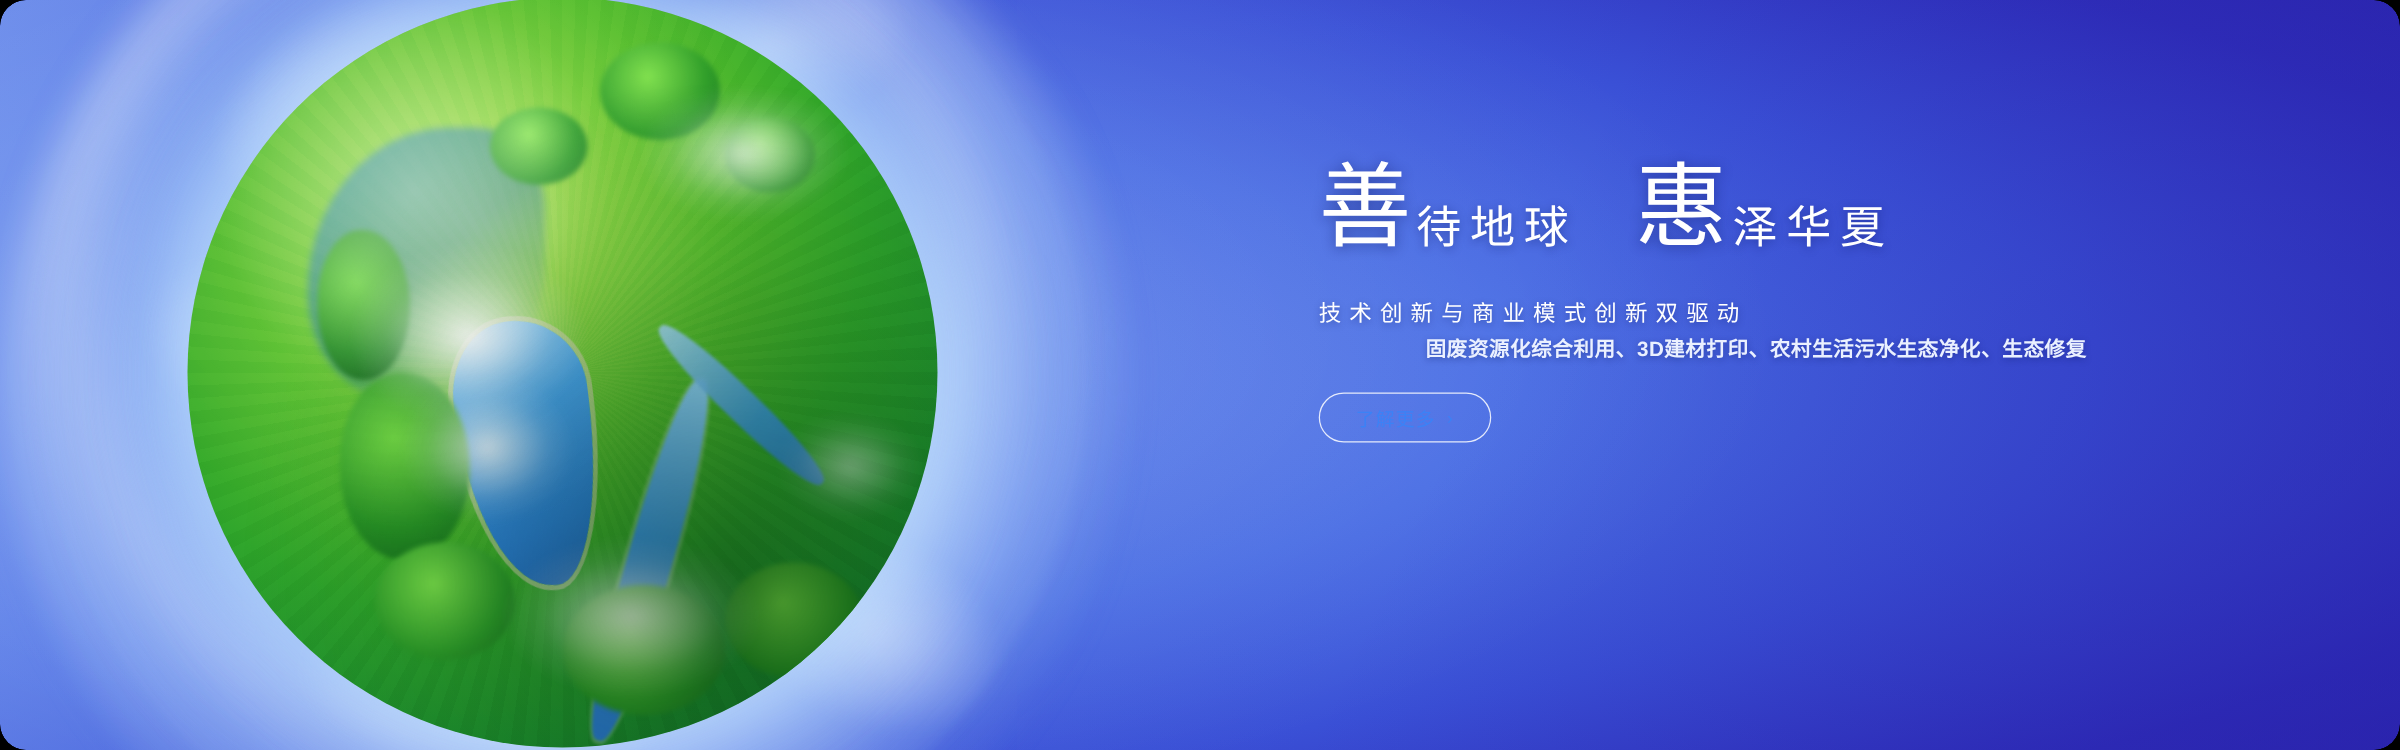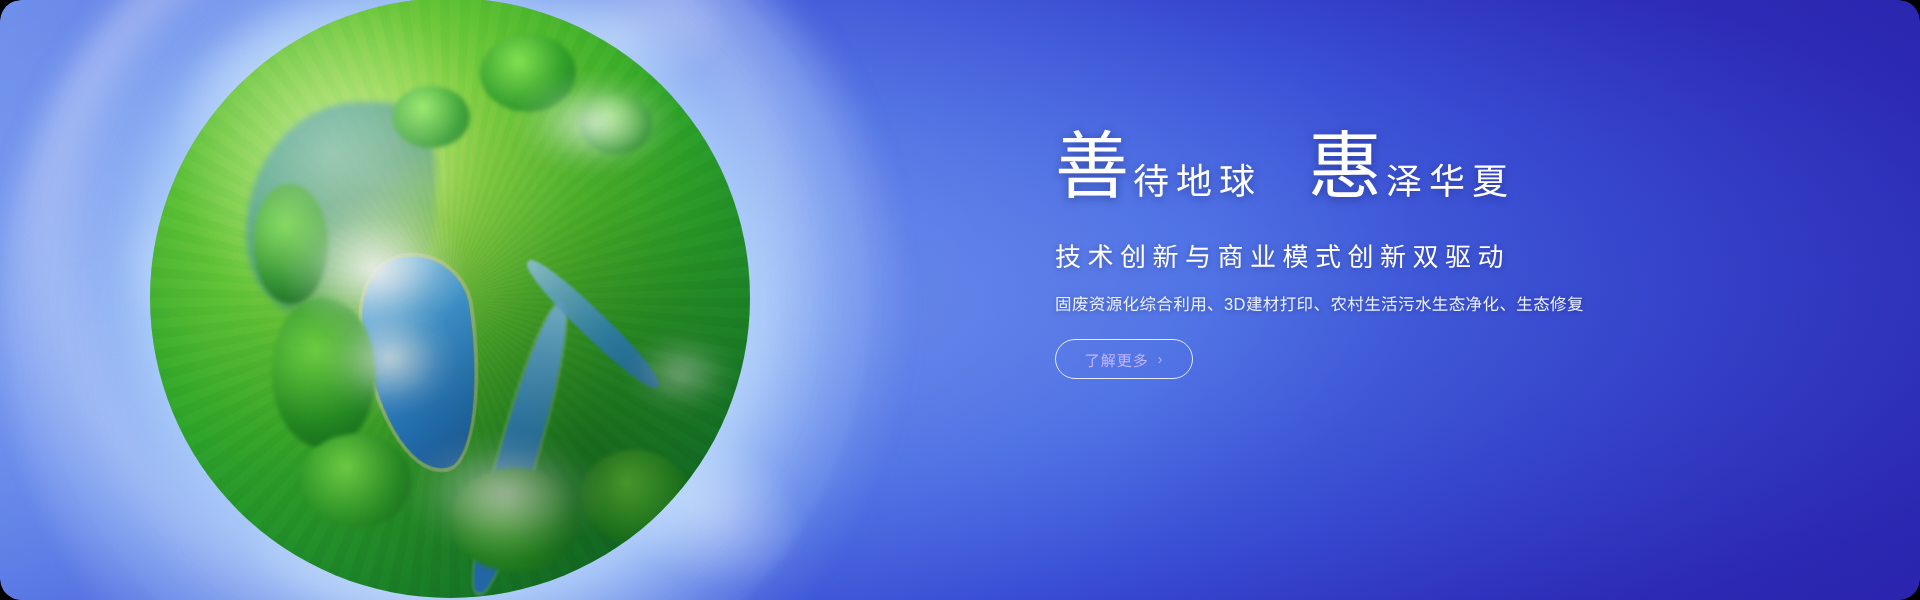--- a/index.html
+++ b/index.html
@@ -143,36 +143,37 @@
     font-family:"Liberation Serif","DejaVu Serif",serif;
     font-size:36px; line-height:1; font-weight:400;
     display:inline-block; vertical-align:bottom;
     letter-spacing:7px; margin-left:4px; padding-bottom:4px;
     text-shadow:0 2px 8px rgba(10,20,90,.4);
   }
   .headline .gap{ display:inline-block; width:46px; }
 
   .subtitle{
     margin-top:14px;
-    color:#ffffff; font-size:26px; letter-spacing:6.5px; font-weight:400;
+    color:#ffffff; font-size:18px; letter-spacing:6.5px; font-weight:400;
     text-shadow:0 1px 6px rgba(10,20,90,.35);
     white-space:nowrap;
   }
   .desc{
-    margin-top:18px;
-    color:#eaf0ff; font-size:16.5px; letter-spacing:.4px; font-weight:400;
+    margin-top:4px;
+    color:#eaf0ff; font-size:16.5px; letter-spacing:.4px; font-weight:700;
     text-shadow:0 1px 5px rgba(10,20,90,.35);
     white-space:nowrap;
+    text-align:center;
   }
   .cta{
     margin-top:24px;
     display:inline-flex; align-items:center; justify-content:center; gap:9px;
     width:138px; height:40px;
     border:1px solid rgba(255,255,255,.85);
-    color:#c4b5fd; font-size:15px; letter-spacing:1px;
+    color:#3b82f6; font-size:15px; letter-spacing:1px;
     background:transparent; cursor:pointer;
     text-decoration:none;
   }
   .cta .chev{ font-size:14px; line-height:1; opacity:.95; }
 </style>
 </head>
 <body>
 
 <div class="banner">
 

